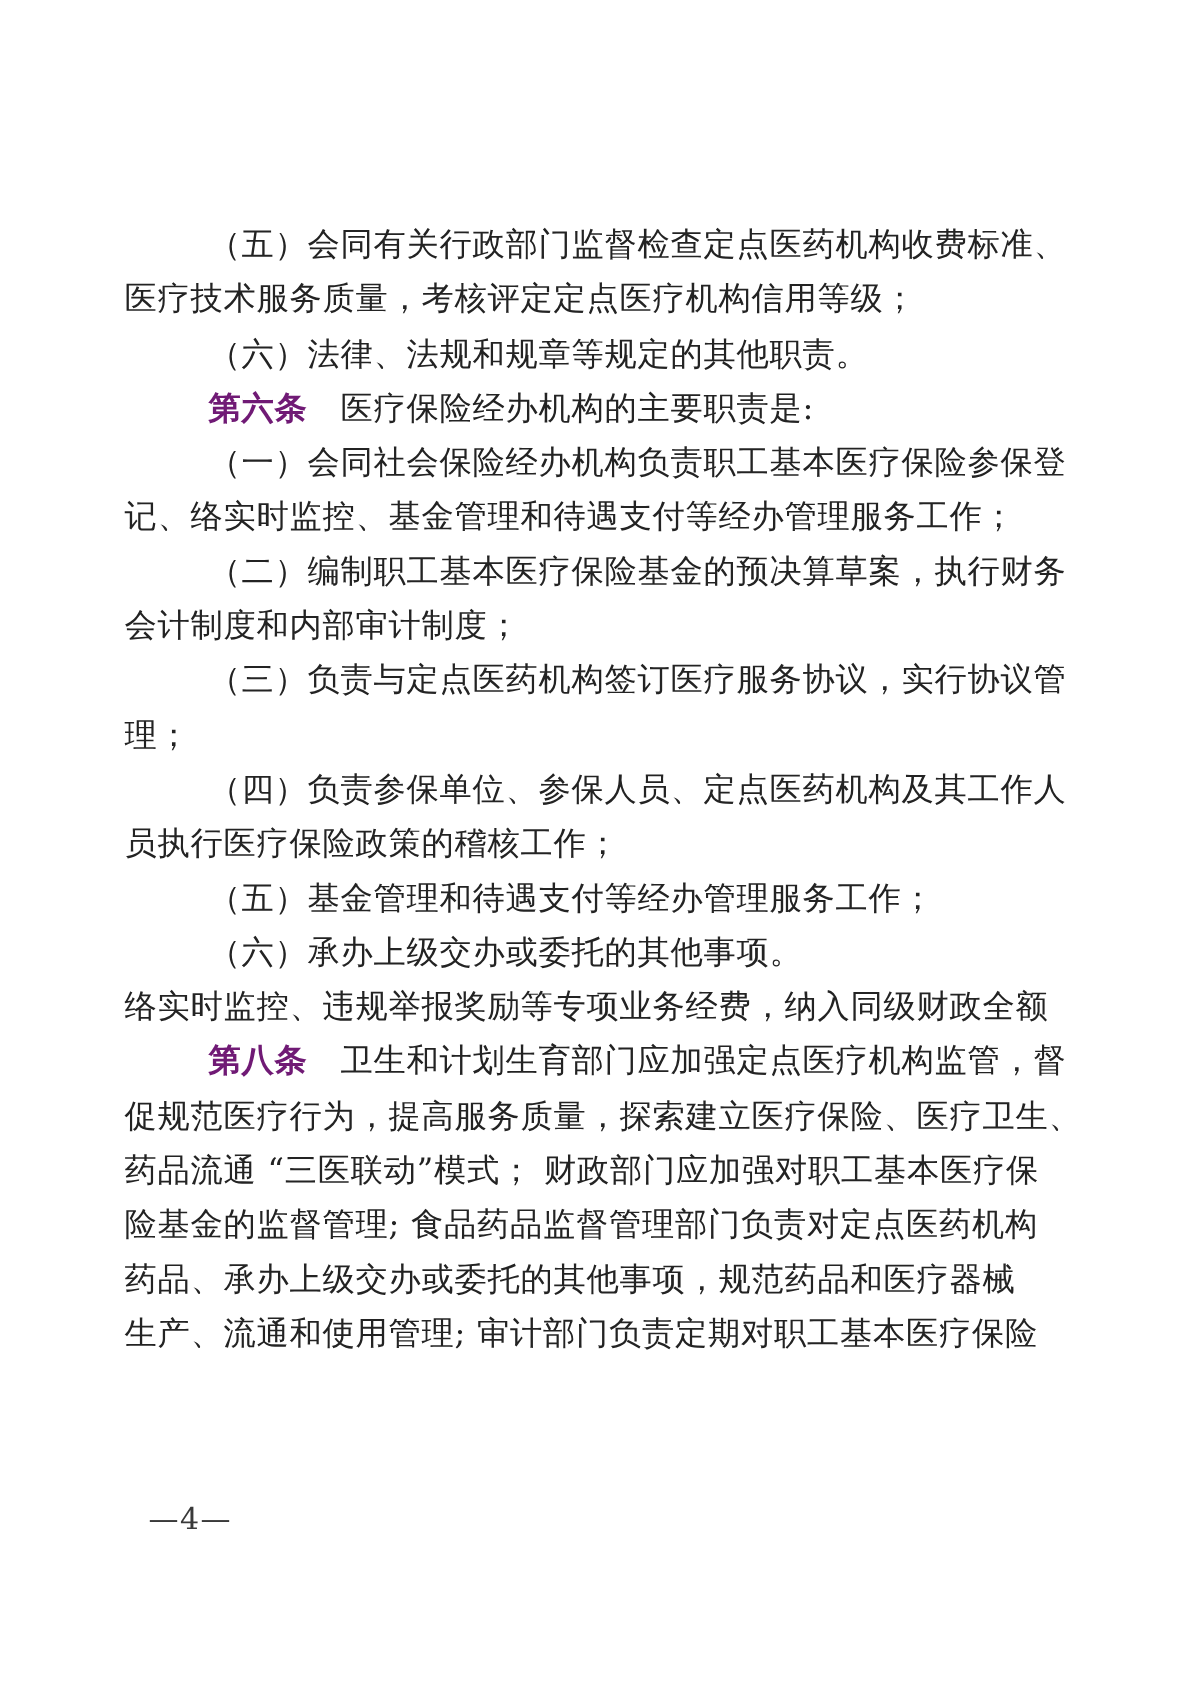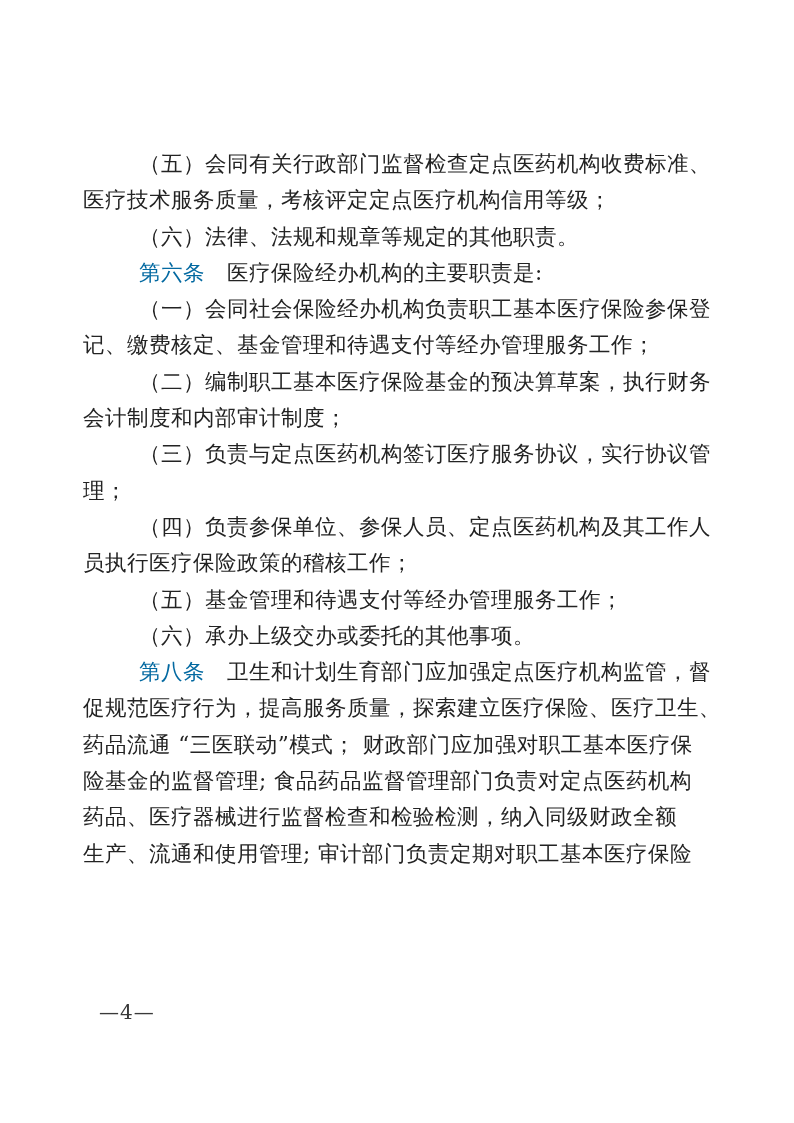--- a/index.html
+++ b/index.html
@@ -26,52 +26,53 @@
     line-height: 36.3px;
     letter-spacing: 0.5px;
     color: #232323;
     white-space: nowrap;
     text-align: left;
   }
   .line.indent {
     padding-left: 56px;
   }
   .line .article-no {
-    font-weight: normal;
-    color: #0369a1;
+    font-weight: bold;
+    color: #701a75;
   }
   .footer {
     position: absolute;
     left: 99px;
     top: 1000px;
     font-size: 20px;
     letter-spacing: 1px;
     color: #3a3a3a;
   }
 </style>
 </head>
 <body>
 
 <div class="page">
   <div class="content" id="doc-content">
       <div class="line indent">（五）会同有关行政部门监督检查定点医药机构收费标准、</div>
       <div class="line">医疗技术服务质量，考核评定定点医疗机构信用等级；</div>
       <div class="line indent">（六）法律、法规和规章等规定的其他职责。</div>
       <div class="line indent"><span class="article-no">第六条</span>　医疗保险经办机构的主要职责是:</div>
       <div class="line indent">（一）会同社会保险经办机构负责职工基本医疗保险参保登</div>
-      <div class="line">记、缴费核定、基金管理和待遇支付等经办管理服务工作；</div>
+      <div class="line">记、络实时监控、基金管理和待遇支付等经办管理服务工作；</div>
       <div class="line indent">（二）编制职工基本医疗保险基金的预决算草案，执行财务</div>
       <div class="line">会计制度和内部审计制度；</div>
       <div class="line indent">（三）负责与定点医药机构签订医疗服务协议，实行协议管</div>
       <div class="line">理；</div>
       <div class="line indent">（四）负责参保单位、参保人员、定点医药机构及其工作人</div>
       <div class="line">员执行医疗保险政策的稽核工作；</div>
       <div class="line indent">（五）基金管理和待遇支付等经办管理服务工作；</div>
       <div class="line indent">（六）承办上级交办或委托的其他事项。</div>
+      <div class="line">络实时监控、违规举报奖励等专项业务经费，纳入同级财政全额</div>
       <div class="line indent"><span class="article-no">第八条</span>　卫生和计划生育部门应加强定点医疗机构监管，督</div>
       <div class="line">促规范医疗行为，提高服务质量，探索建立医疗保险、医疗卫生、</div>
       <div class="line">药品流通 “三医联动”模式； 财政部门应加强对职工基本医疗保</div>
       <div class="line">险基金的监督管理; 食品药品监督管理部门负责对定点医药机构</div>
-      <div class="line">药品、医疗器械进行监督检查和检验检测，纳入同级财政全额</div>
+      <div class="line">药品、承办上级交办或委托的其他事项，规范药品和医疗器械</div>
       <div class="line">生产、流通和使用管理; 审计部门负责定期对职工基本医疗保险</div>
     </div>
   <div class="footer">—4—</div>
 </div>
 
 </body></html>

